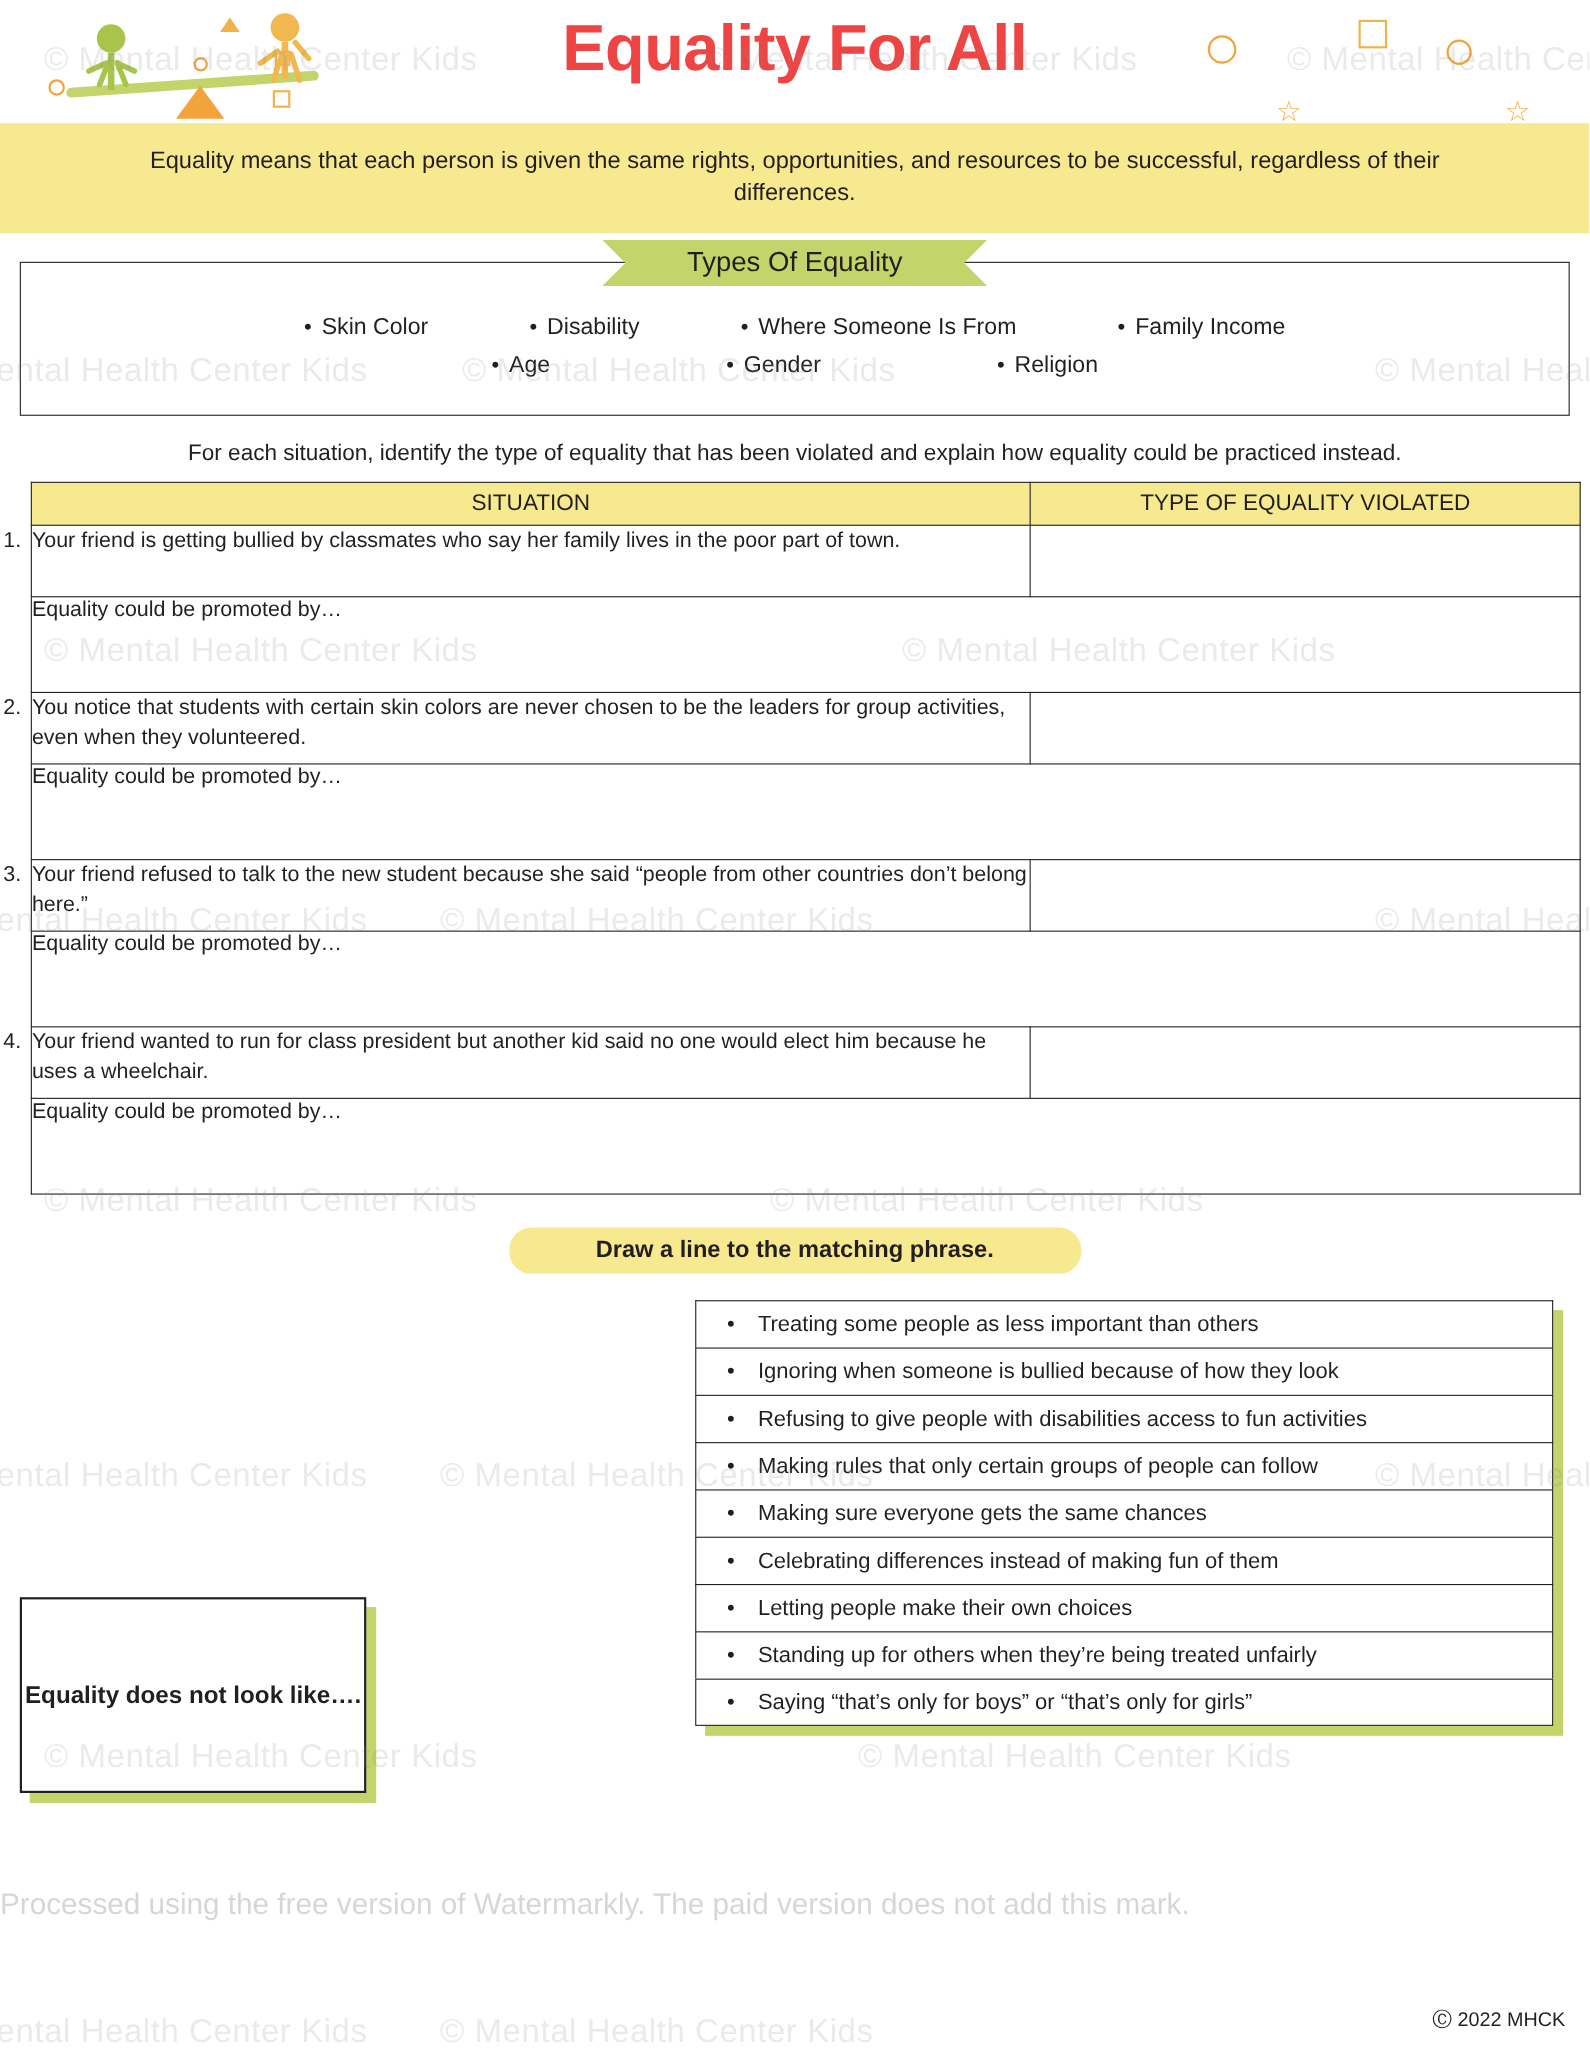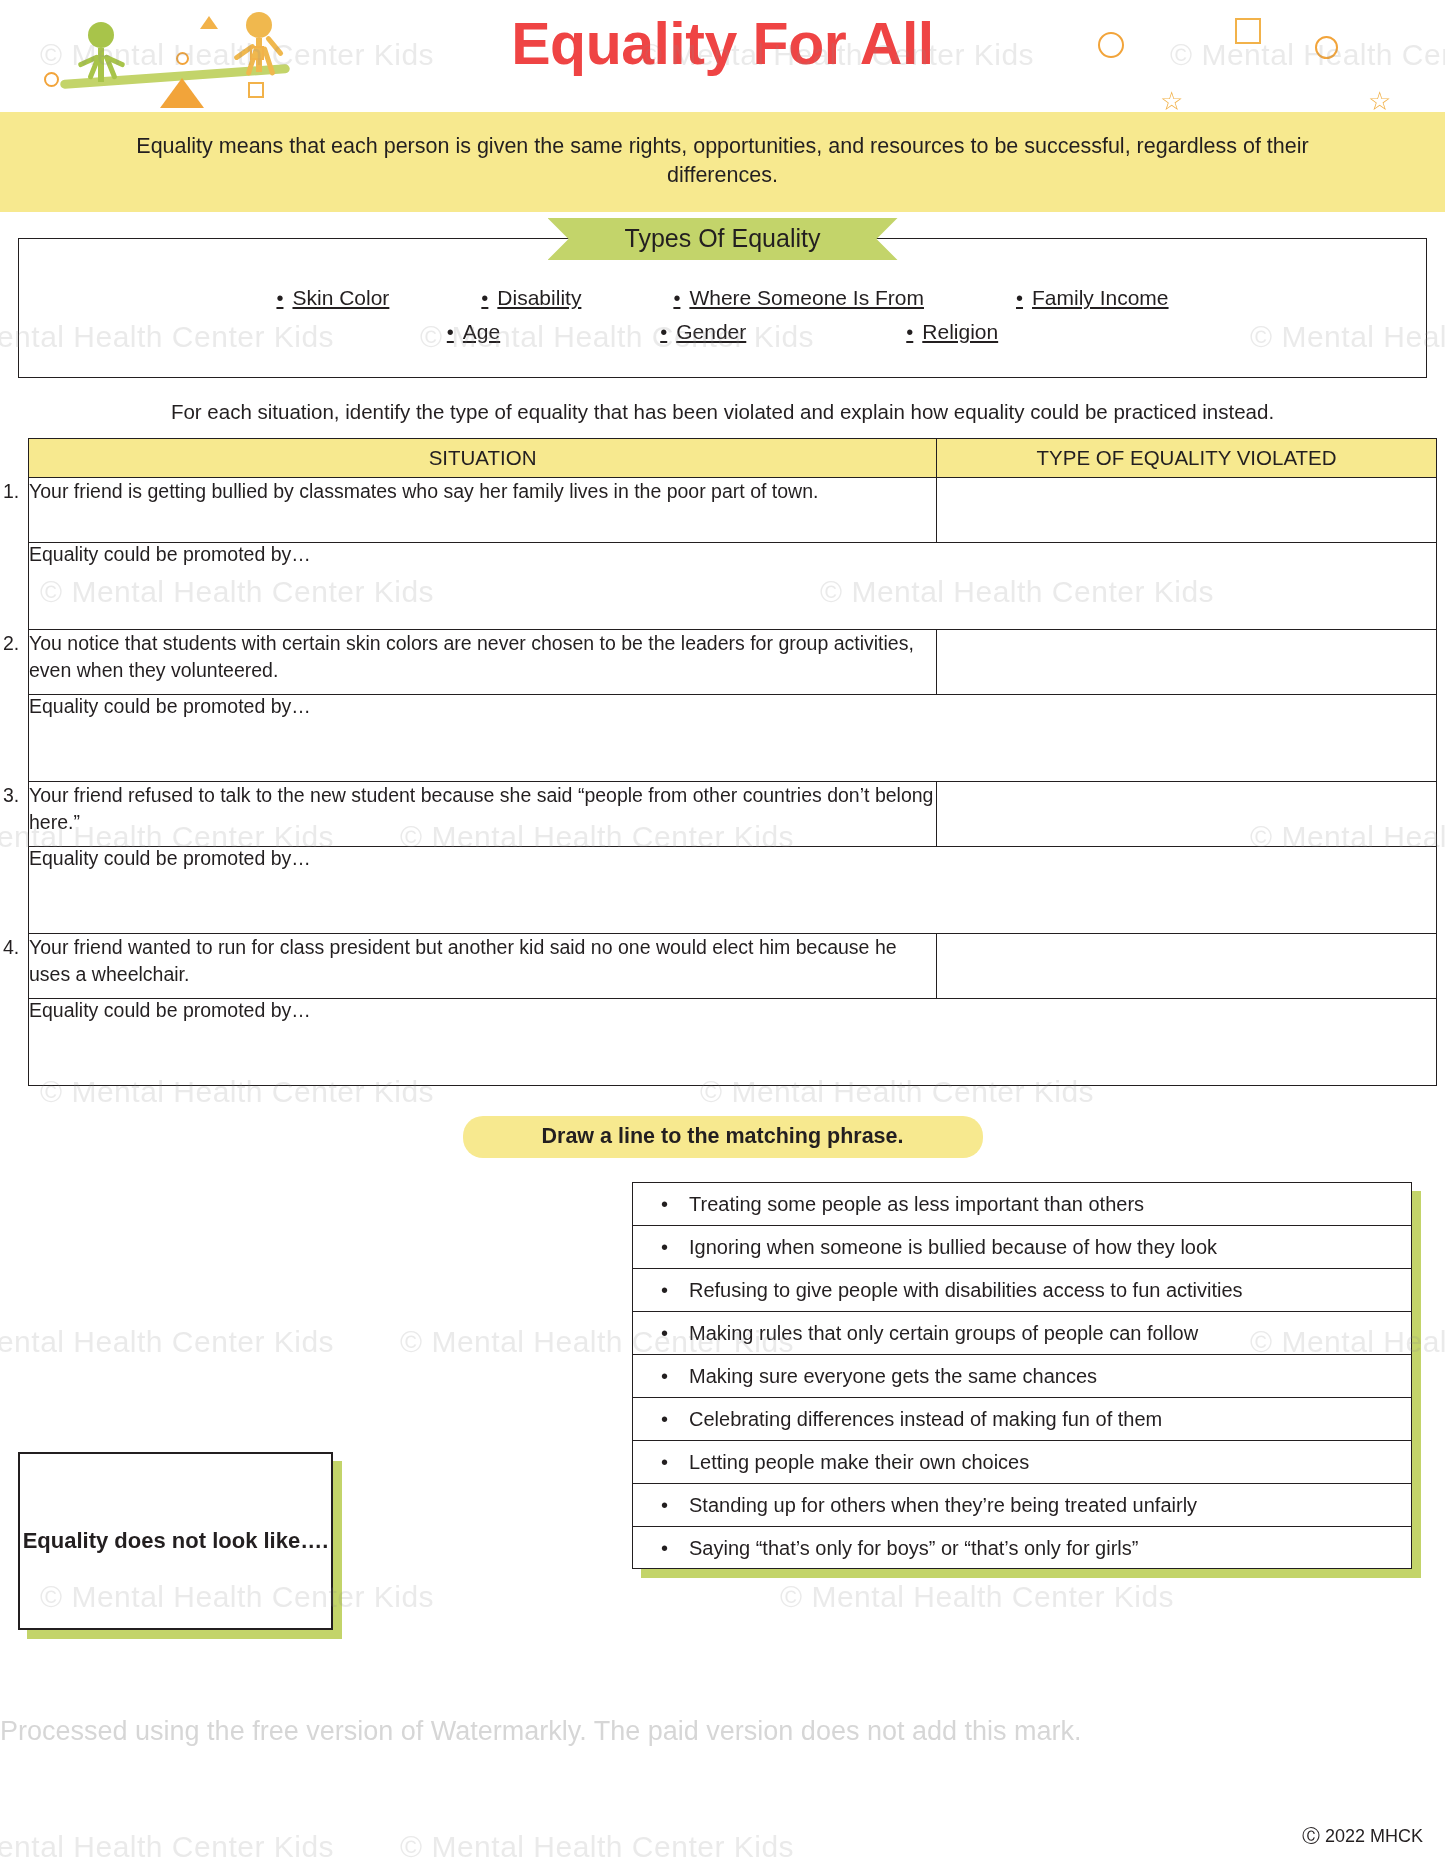--- a/index.html
+++ b/index.html
@@ -110,21 +110,20 @@
     font-size: 21.5px;
     font-weight: normal;
     line-height: 1.35;
     color: #231f20;
   }
 
   
   .types-wrap {
     position: relative;
     margin: 26px 18px 0 18px;
-    text-decoration: underline;
   }
   .ribbon {
     position: absolute;
     left: 50%;
     transform: translateX(-50%);
     top: -20px;
     background: #c3d46a;
     color: #231f20;
     font-size: 25px;
     padding: 6px 44px 7px 44px;

